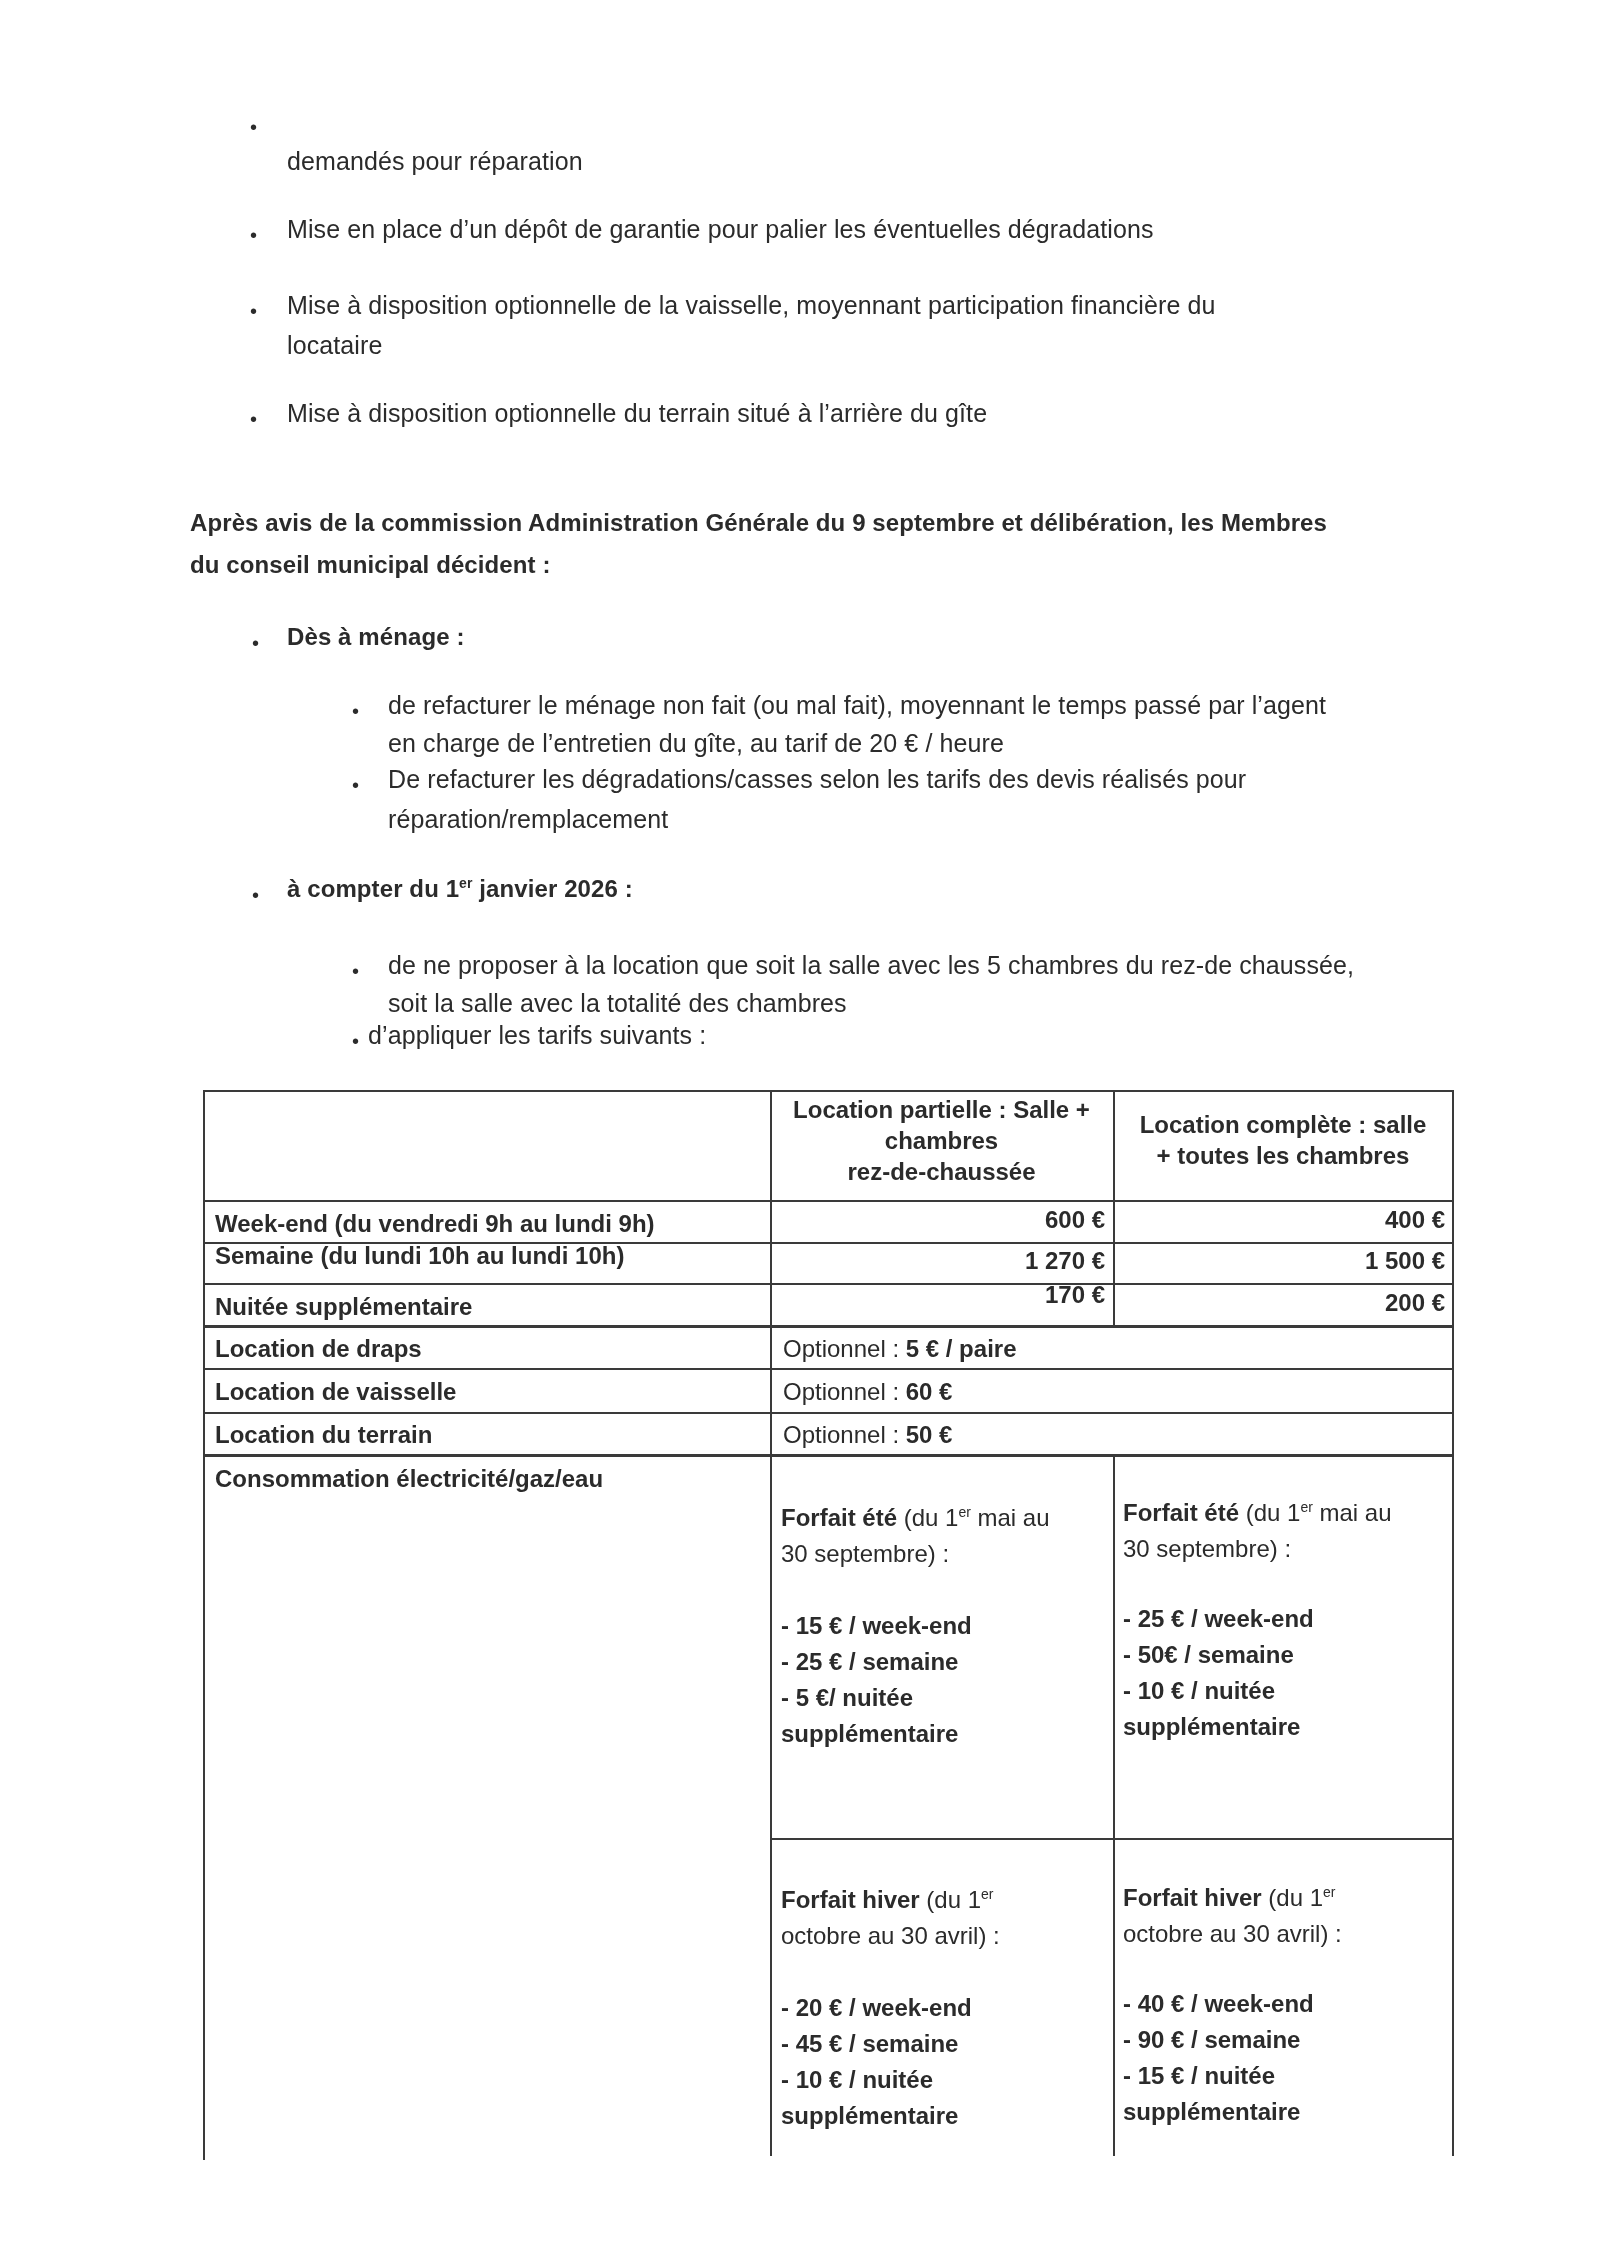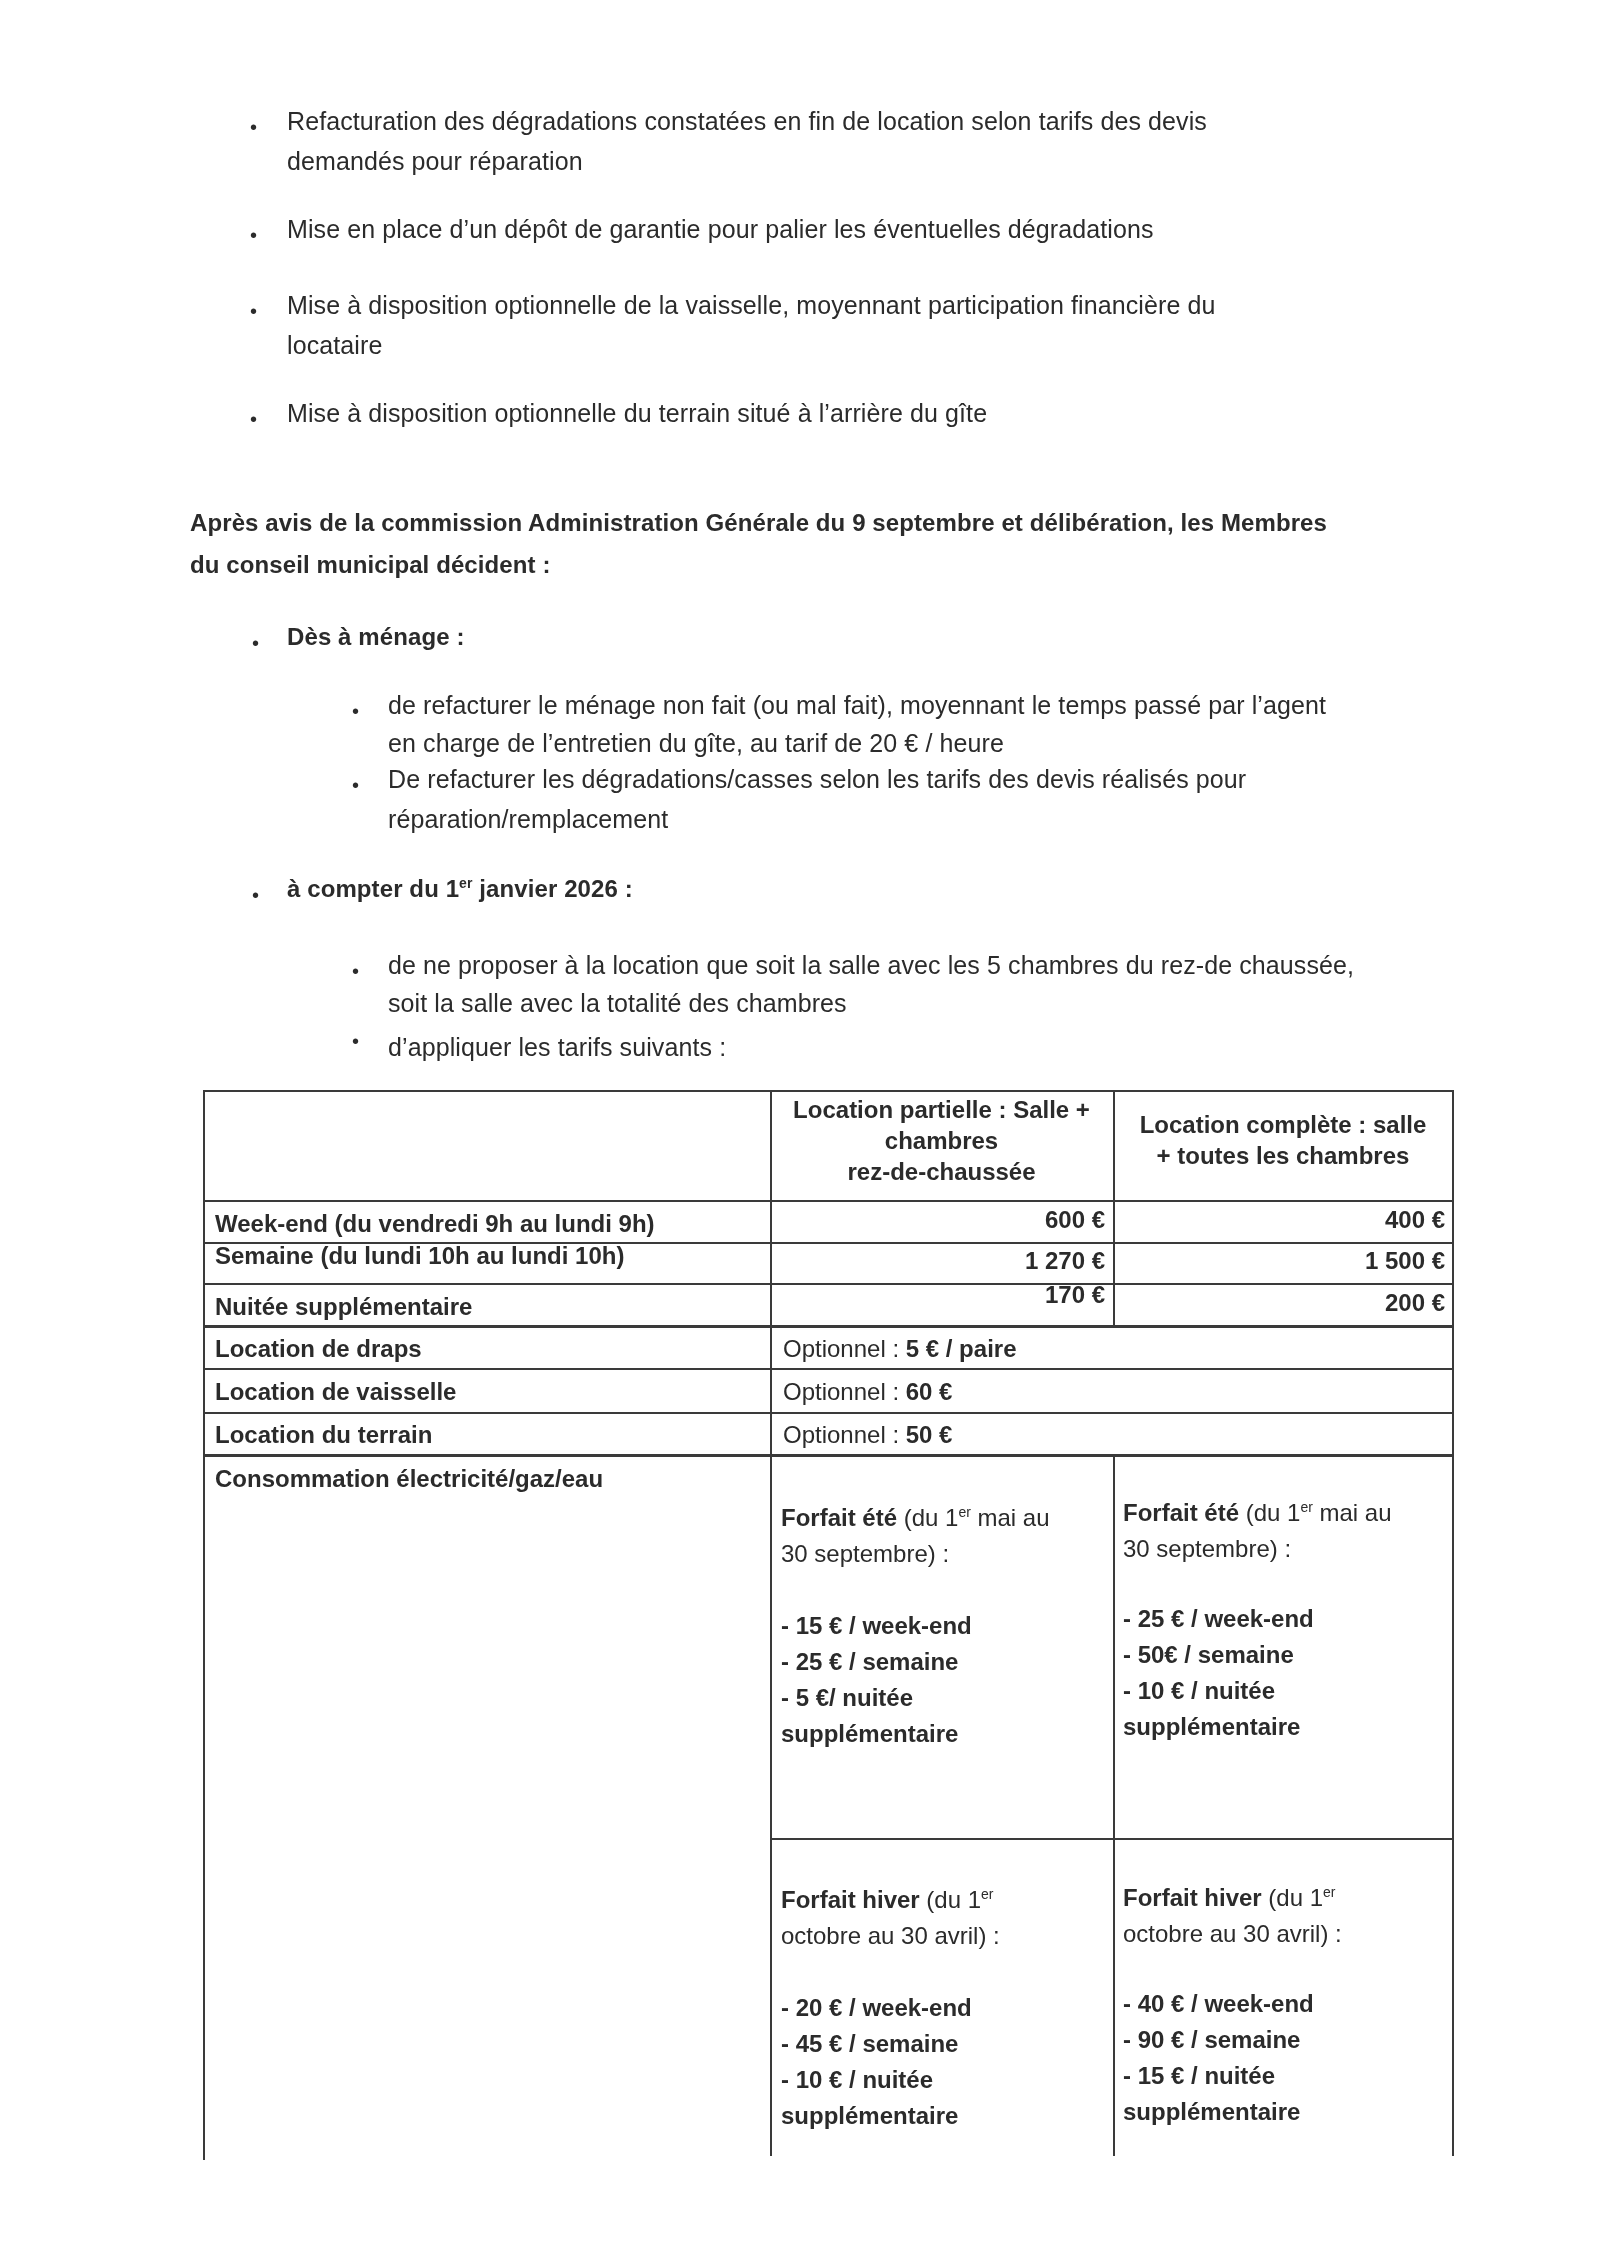--- a/index.html
+++ b/index.html
@@ -20,21 +20,20 @@
   .right { text-align:right; padding-right:8px; }
   .center { text-align:center; }
   .lh36 { line-height:36px; }
 </style>
 </head>
 <body>
 
 <div class="page">
 
   <span class="bullet" style="left:250px;top:108px;">•</span>
-  <div class="txt just" style="left:287px;top:102px;width:1170px;">Refacturation des dégradations constatées en fin de location selon tarifs des devis</div>
   <div class="txt" style="left:287px;top:142px;">demandés pour réparation</div>
 
   <span class="bullet" style="left:250px;top:216px;">•</span>
   <div class="txt" style="left:287px;top:210px;">Mise en place d’un dépôt de garantie pour palier les éventuelles dégradations</div>
 
   <span class="bullet" style="left:250px;top:292px;">•</span>
   <div class="txt just" style="left:287px;top:286px;width:1170px;">Mise à disposition optionnelle de la vaisselle, moyennant participation financière du</div>
   <div class="txt" style="left:287px;top:326px;">locataire</div>
 
   <span class="bullet" style="left:250px;top:400px;">•</span>
@@ -55,21 +54,21 @@
   <div class="txt" style="left:388px;top:800px;">réparation/remplacement</div>
 
   <span class="bullet" style="left:252px;top:876px;">•</span>
   <div class="txt bold" style="left:287px;top:870px;font-size:24px;"><span>à compter du 1</span><sup>er</sup><span> janvier 2026 :</span></div>
 
   <span class="bullet" style="left:352px;top:952px;">•</span>
   <div class="txt" style="left:388px;top:946px;">de ne proposer à la location que soit la salle avec les 5 chambres du rez-de chaussée,</div>
   <div class="txt" style="left:388px;top:984px;">soit la salle avec la totalité des chambres</div>
 
   <span class="bullet" style="left:352px;top:1022px;">•</span>
-  <div class="txt" style="left:388px;top:1016px;margin-top:12px;">d’appliquer les tarifs suivants :</div>
+  <div class="txt" style="left:368px;top:1016px;">d’appliquer les tarifs suivants :</div>
 
   <div class="tbl">
 
     <div class="hl" style="left:0;top:0;width:1250px;"></div>
     <div class="hl" style="left:0;top:110px;width:1250px;"></div>
     <div class="hl" style="left:0;top:152px;width:1250px;"></div>
     <div class="hl" style="left:0;top:193px;width:1250px;"></div>
     <div class="hl" style="left:0;top:235px;width:1250px;border-top-width:3px;"></div>
     <div class="hl" style="left:0;top:278px;width:1250px;"></div>
     <div class="hl" style="left:0;top:322px;width:1250px;"></div>

